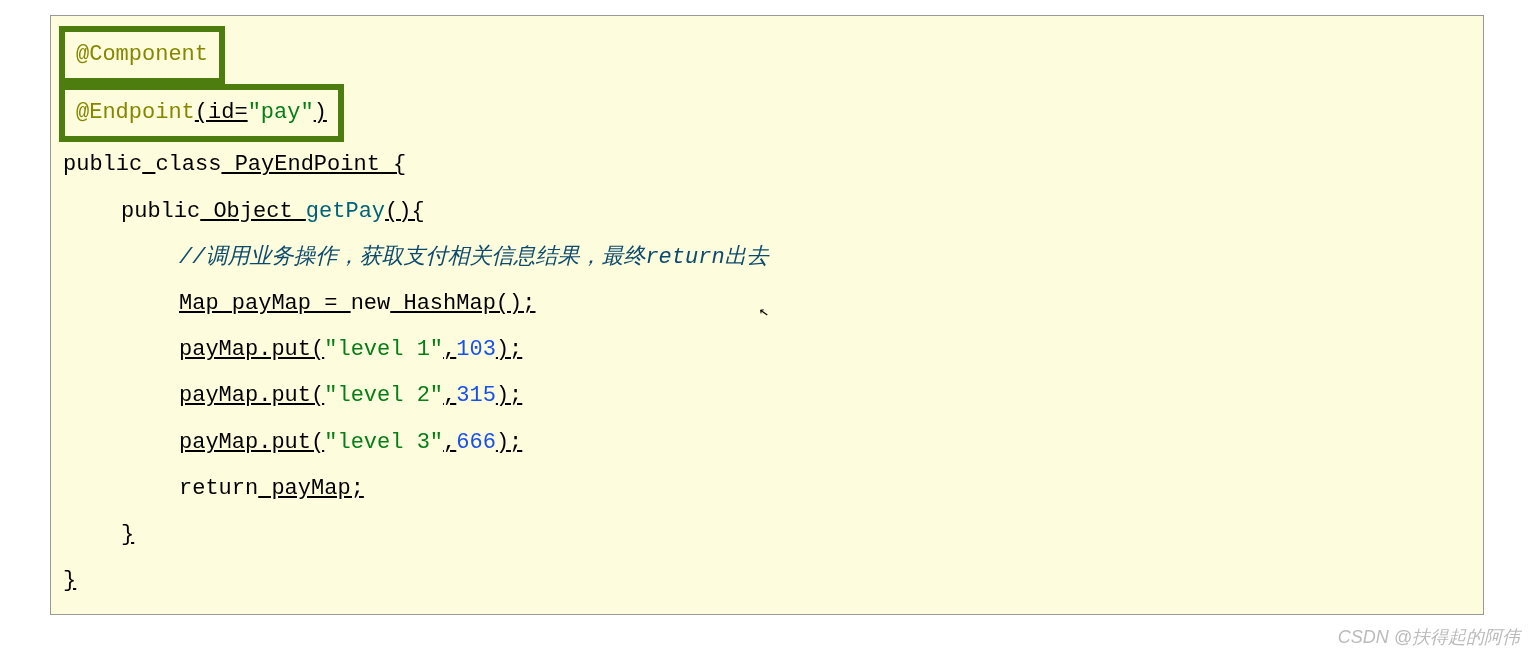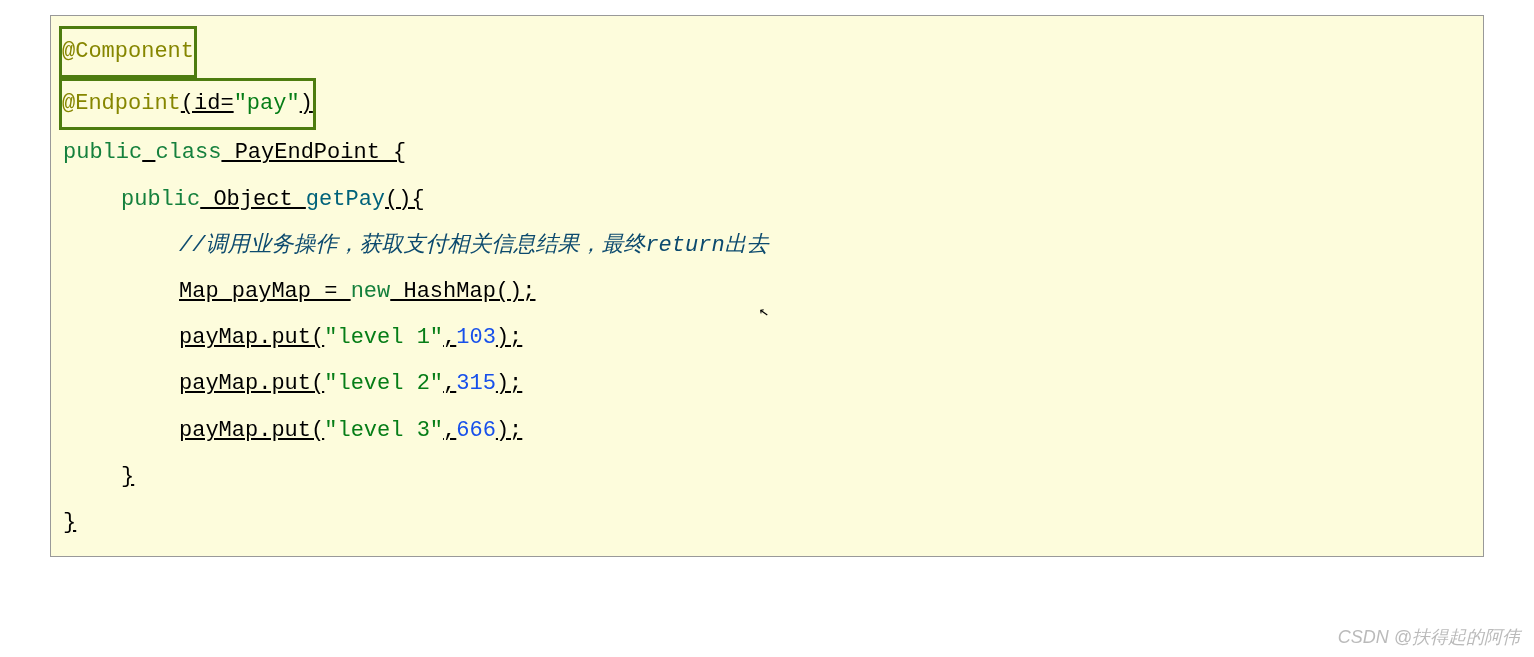--- a/index.html
+++ b/index.html
@@ -14,30 +14,30 @@
     }
     .code-container {
       background: #fdfcdc;
       border: 1px solid #999;
       padding: 10px 10px 10px 12px;
       position: relative;
       font-size: 22px;
       line-height: 2.1;
     }
     .highlight-box {
-      border: 3px solid #4d7c0f;
+      border: 6px solid #4d7c0f;
       display: inline-block;
-      padding: 0 0;
+      padding: 0 11px;
       margin-left: -4px;
     }
     .line {
       white-space: pre;
     }
     .annotation { color: #868600; }
-    .keyword { color: #15803d; margin-top: 37px; }
+    .keyword { color: #000000; margin-top: 37px; }
     .method-name { color: #00627a; text-align: right; }
     .string { color: #067d17; }
     .number { color: #1750eb; }
     .comment { color: #0c4a6e; font-style: italic; }
     .plain { color: #000; text-decoration: underline; }
     .indent1 { padding-left: 58px; display: inline-block; }
     .indent2 { padding-left: 116px; display: inline-block; }
     .cursor {
       position: absolute;
       left: 708px;
@@ -75,20 +75,21 @@
   <div class="line"><span class="indent2"></span><span class="comment">//调用业务操作，获取支付相关信息结果，最终return出去</span></div>
 
   <div class="line"><span class="indent2"></span><span class="plain">Map payMap = </span><span class="keyword">new</span><span class="plain"> HashMap();</span></div>
 
   <div class="line"><span class="indent2"></span><span class="plain">payMap.put(</span><span class="string">"level 1"</span><span class="plain">,</span><span class="number">103</span><span class="plain">);</span></div>
 
   <div class="line"><span class="indent2"></span><span class="plain">payMap.put(</span><span class="string">"level 2"</span><span class="plain">,</span><span class="number">315</span><span class="plain">);</span></div>
 
   <div class="line"><span class="indent2"></span><span class="plain">payMap.put(</span><span class="string">"level 3"</span><span class="plain">,</span><span class="number">666</span><span class="plain">);</span></div>
 
+  <div class="line"><span class="indent2"></span><span class="keyword">return</span><span class="plain"> payMap;</span></div>
 
   <div class="line"><span class="indent1"></span><span class="plain">}</span></div>
 
   <div class="line"><span class="plain">}</span></div>
 
   <span class="cursor">↖</span>
 </div>
 
 <div class="watermark">CSDN @扶得起的阿伟</div>
 

